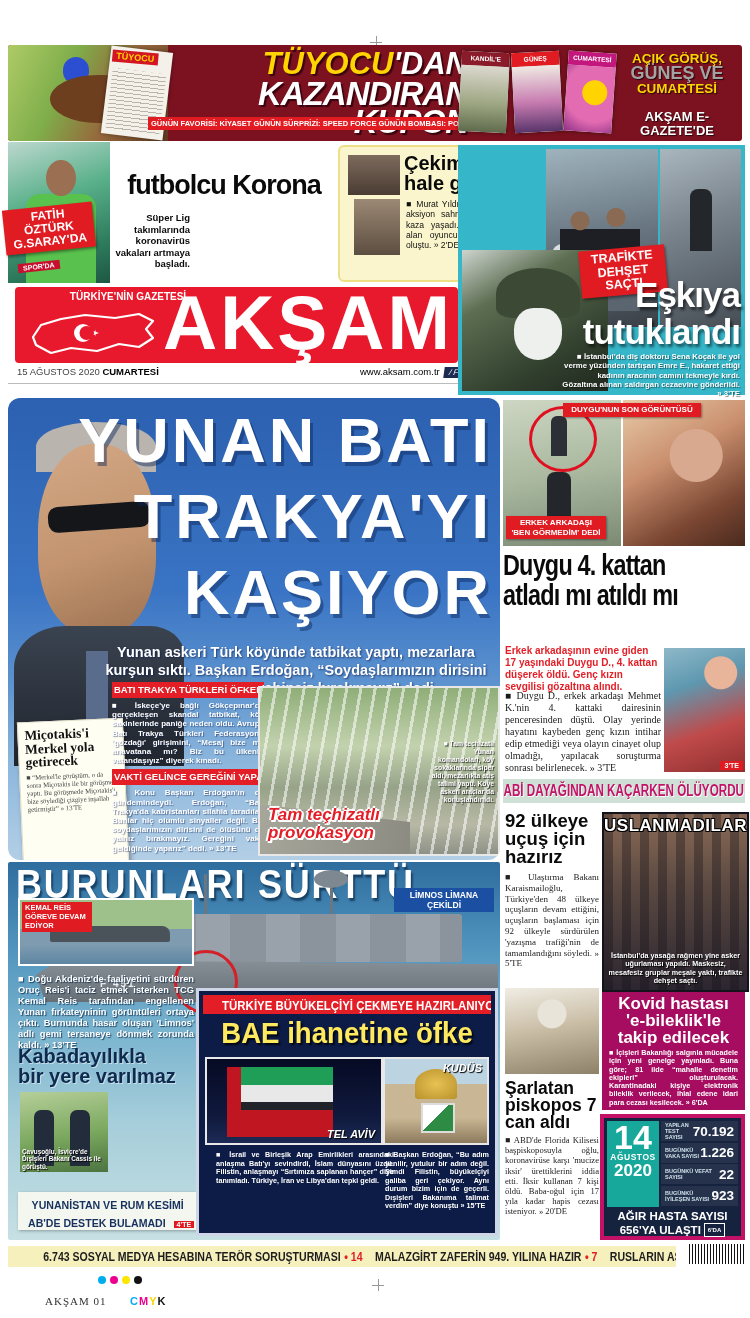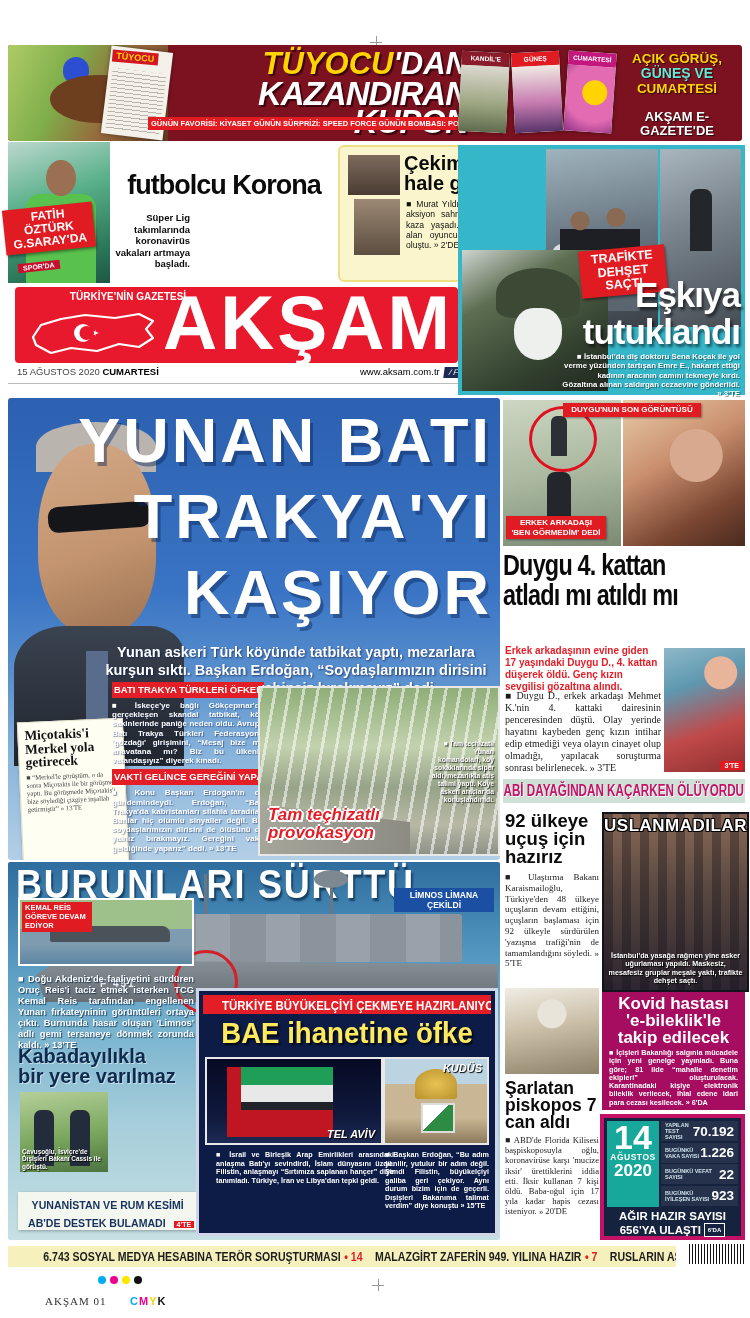--- a/index.html
+++ b/index.html
@@ -35,21 +35,21 @@
   .cover .fill{height:66px}
   #cover1{left:452px;transform:rotate(3deg)} #cover1 .mast{background:#8a1b2a}
   #cover1 .fill{background:linear-gradient(#dcd8cf,#9aa37e 60%,#5f6b4e)}
   #cover2{left:505px;transform:rotate(-3deg)} #cover2 .mast{background:#e11b22}
   #cover2 .fill{background:linear-gradient(#efe9e2,#c77bb0 55%,#58356b)}
   #cover3{left:558px;transform:rotate(4deg)} #cover3 .mast{background:#c4177d}
   #cover3 .fill{background:radial-gradient(circle at 60% 40%,#ffd400 0 12px,#e26bb1 13px 60%,#8c2f86)}
   #tb-promo{left:608px;top:6px;width:122px;text-align:center;font-weight:bold;line-height:15px;
      text-shadow:1px 1px 1px rgba(0,0,0,.7)}
   #tb-promo .p1,#tb-promo .p3{color:#ffd400;font-size:13.5px}
-  #tb-promo .p2{color:#5eead4;font-size:14px}
+  #tb-promo .p2{color:#a3a3a3;font-size:18px}
   #tb-promo .p4{color:#fff;font-size:13px;margin-top:14px;line-height:14px}
 
   
   #gkphoto{left:8px;top:142px;width:102px;height:141px;background:linear-gradient(160deg,#bcd8cf 0%,#59b08a 40%,#2f7d5e 75%,#1d5743 100%)}
   #gk-shirt{left:18px;top:52px;width:70px;height:89px;background:#59c14d;border-radius:14px 14px 0 0}
   #gk-head{left:38px;top:18px;width:30px;height:36px;background:#9a6f52;border-radius:50%}
   #fatih-badge{left:4px;top:206px;width:86px;background:#e11b22;color:#fff;font-weight:bold;font-size:12px;
      line-height:13px;text-align:center;padding:3px 2px;transform:rotate(-6deg);box-shadow:1px 2px 3px rgba(0,0,0,.4)}
   #fatih-tag{left:18px;top:262px;background:#c8102e;color:#fff;font-size:7px;font-weight:bold;padding:1px 5px;transform:rotate(-6deg)}
   #sl-headline{left:112px;top:146px;width:224px;font-size:27px;line-height:26px;font-weight:bold;color:#0a0a0a;
@@ -91,21 +91,21 @@
      letter-spacing:3px;line-height:82px;text-align:center;transform:scaleY(1.02)}
   #dateline{left:17px;top:366px;font-size:9.5px;color:#444}
   #dateline .dbold{color:#000;font-weight:bold}
   #siteline{left:360px;top:366px;font-size:9.5px;color:#555}
   #siteline .site-b{font-weight:normal;color:#000}
   #pricebox{display:inline-block;background:#1d2b52;color:#fff;font-size:8px;font-style:italic;
      padding:1px 5px;margin-left:4px;transform:skewX(-8deg)}
   #mh-rule{left:8px;top:383px;width:492px;height:1px;background:#bbb}
 
   
-  #mainstory{left:8px;top:398px;width:492px;height:462px;border-radius:3px;overflow:hidden;
+  #mainstory{left:8px;top:398px;width:492px;height:462px;border-radius:12px;overflow:hidden;
      background:linear-gradient(180deg,#2c60b0 0%,#3a74c4 42%,#5d93cf 62%,#8ab5dc 78%,#b3cfe6 100%)}
   #erdogan{position:absolute;left:0;top:18px;width:182px;height:350px}
   .erd-hair{position:absolute;left:28px;top:6px;width:120px;height:50px;background:#b9b4ae;border-radius:50% 50% 0 0}
   .erd-face{position:absolute;left:30px;top:28px;width:118px;height:190px;background:
      linear-gradient(160deg,#d3a886 0%,#c3946f 55%,#9c7252 100%);border-radius:46% 46% 40% 42%}
   .erd-glasses{position:absolute;left:40px;top:88px;width:102px;height:26px;background:#14161a;border-radius:10px;transform:rotate(-4deg)}
   .erd-suit{position:absolute;left:6px;top:210px;width:170px;height:140px;background:linear-gradient(#3a4350,#20252e);border-radius:30% 20% 0 0}
   .erd-tie{position:absolute;left:78px;top:235px;width:22px;height:90px;background:#5a6c8c}
   #main-hl{position:absolute;left:0;right:8px;top:4px;text-align:right;color:#fff;font-weight:bold;
      font-size:63px;line-height:76px;letter-spacing:3px;
@@ -464,21 +464,21 @@
       <div class="srow">
         <span class="sl">BUGÜNKÜ VEFAT SAYISI</span>
         <span class="sv">22</span>
       </div>
       <div class="srow">
         <span class="sl">BUGÜNKÜ İYİLEŞEN SAYISI</span>
         <span class="sv">923</span>
       </div>
     </div>
     <div id="stats-foot">
-      <span>AĞIR HAZIR SAYISI</span><br>
+      <span>AĞIR HASTA SAYISI</span><br>
       <span>656'YA ULAŞTI</span><span id="stats-tag">6'DA</span>
     </div>
   </div>
 
   <div class="abs" id="seabox">
     <div id="bur-h">BURUNLARI SÜRTTÜ</div>
     <div id="ship-mast1"></div>
     <div id="ship-mast2"></div>
     <div id="ship-radar"></div>
     <div id="ship-super"></div>

